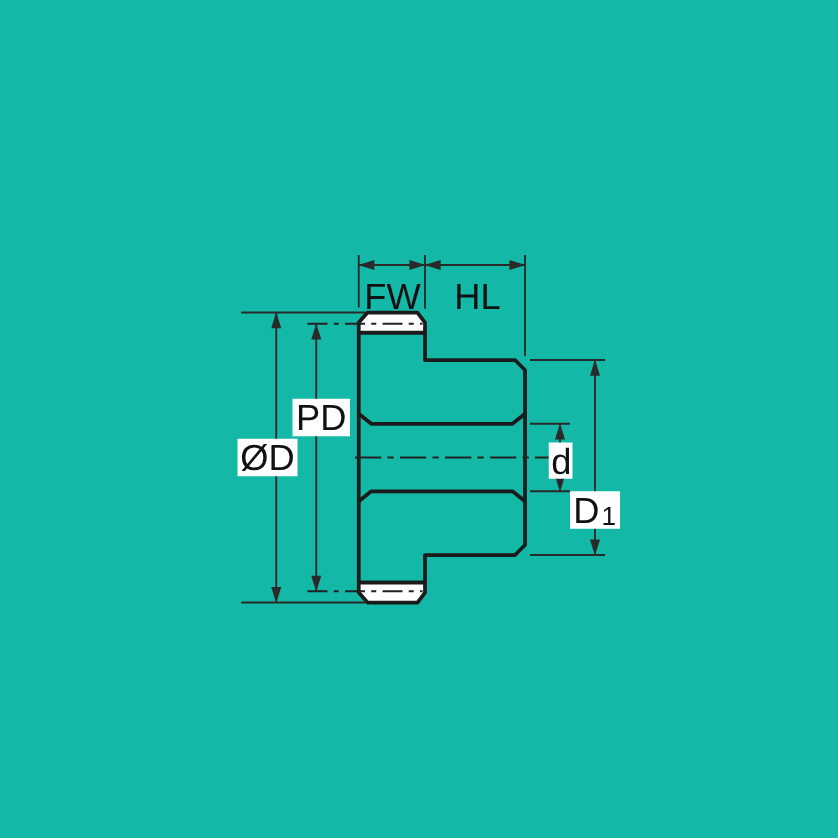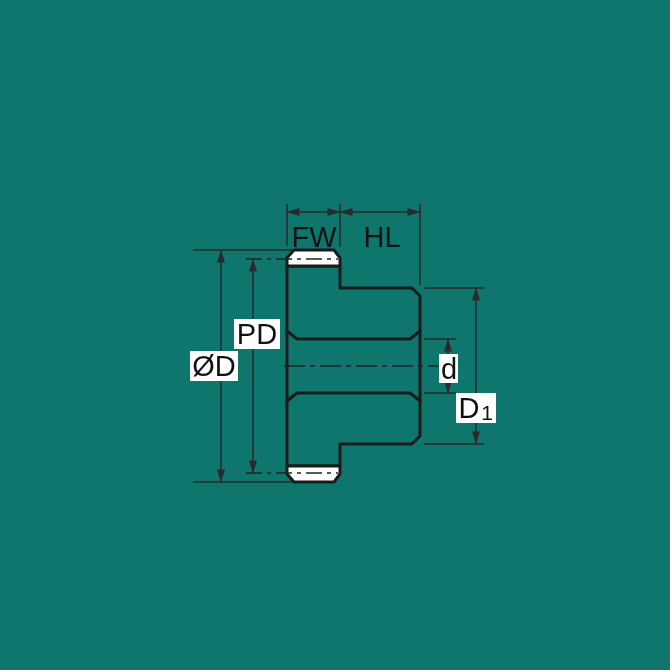--- a/index.html
+++ b/index.html
@@ -4,21 +4,21 @@
 <style>
   html, body {
     margin: 0;
     padding: 0;
     background: #ffffff;
   }
   .stage {
     position: relative;
     width: 670px;
     height: 670px;
-    background: #0f766e;
+    background: #14b8a6;
     overflow: hidden;
   }
   svg { display: block; }
 
   .outline {
     stroke: #1b1b1b;
     stroke-width: 3;
     stroke-linejoin: round;
     stroke-linecap: round;
     fill: none;

